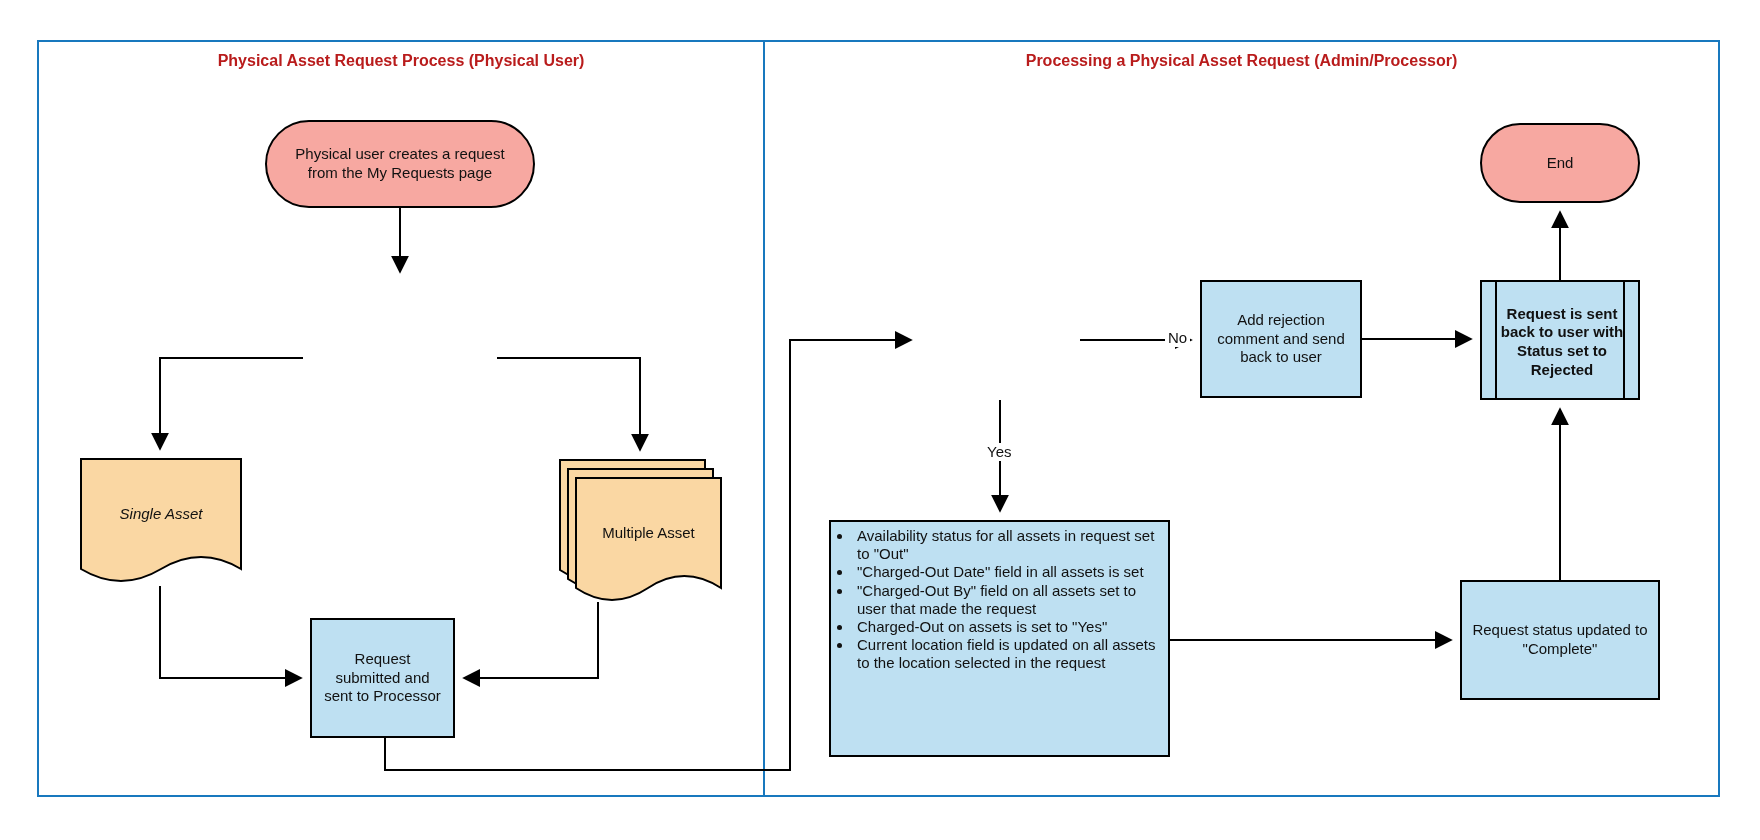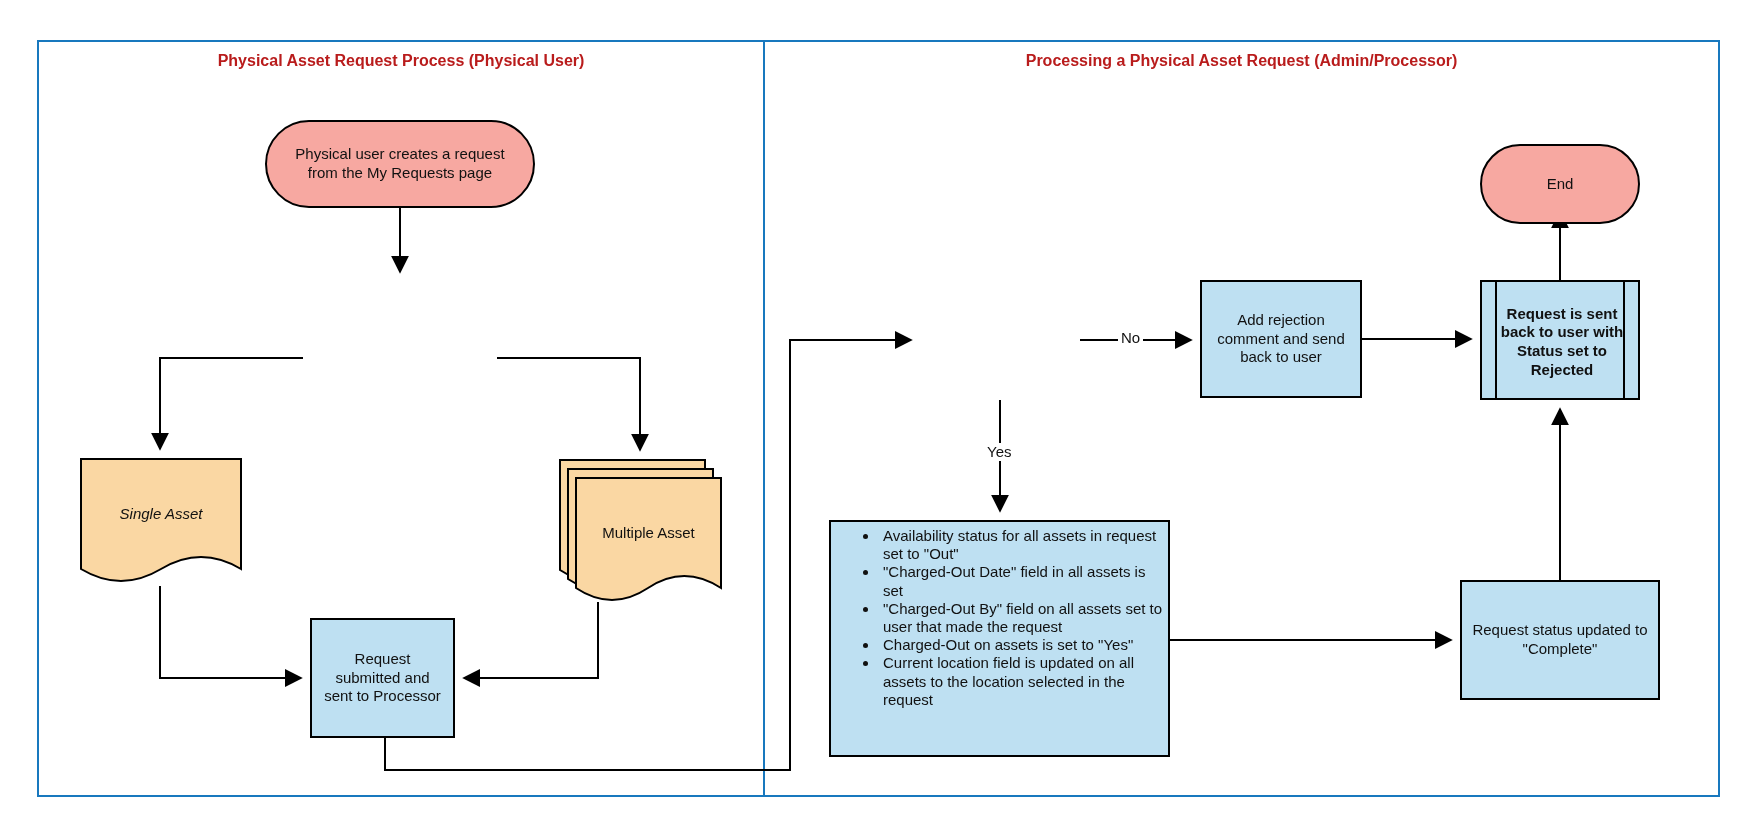--- a/index.html
+++ b/index.html
@@ -14,21 +14,21 @@
         text-align:center;font-size:15px;line-height:1.25;}
   .terminator{background:var(--terminator);border:2px solid var(--line);border-radius:46px;padding:0 18px;}
   .process{background:var(--process);border:2px solid var(--line);padding:0 10px;}
   .shape-svg{position:absolute;left:0;top:0;overflow:visible;}
   .shape-label{position:absolute;display:flex;align-items:center;justify-content:center;
                text-align:center;font-size:15px;line-height:1.25;}
   .edge-label{position:absolute;background:#fff;padding:0 3px;font-size:15px;line-height:1.2;}
   .predefined-bar{position:absolute;top:0;bottom:0;width:2px;background:var(--line);}
   #bullets-box{position:absolute;box-sizing:border-box;background:var(--process);border:2px solid var(--line);
                font-size:15px;}
-  #bullets-box ul{margin:5px 0 0 0;padding-left:48px;}
+  #bullets-box ul{margin:5px 0 0 0;padding-left:22px;}
   #bullets-box li{margin:0;padding-left:4px;line-height:18.2px;text-align:left;}
   svg.wires{position:absolute;left:0;top:0;}
 </style>
 </head>
 <body>
 
 <div id="canvas">
 
   <div class="panel" style="left:37px;top:40px;width:728px;height:757px;"></div>
   <div class="panel" style="left:763px;top:40px;width:957px;height:757px;"></div>
@@ -75,32 +75,32 @@
         <path transform="translate(8,9)" d="M1 1 H146 V111 Q109 87 73 111 Q37 135 1 111 Z"></path>
         <path transform="translate(16,18)" d="M1 1 H146 V111 Q109 87 73 111 Q37 135 1 111 Z"></path>
       </g>
     </svg>
     <div class="shape-label" style="left:16px;top:18px;width:147px;height:112px;">Multiple Asset</div>
   </div>
 
   <div class="node process" style="left:310px;top:618px;width:145px;height:120px;">Request submitted and sent to Processor</div>
 
 
-  <div class="edge-label" style="left:1118px;top:329px;">No</div>
+  <div class="edge-label" style="left:1165px;top:329px;">No</div>
   <div class="edge-label" style="left:984px;top:443px;">Yes</div>
 
   <div class="node process" style="left:1200px;top:280px;width:162px;height:118px;">Add rejection comment and send back to user</div>
 
   <div class="node process" style="left:1480px;top:280px;width:160px;height:120px;padding:0;">
     <div class="predefined-bar" style="left:13px;"></div>
     <div class="predefined-bar" style="right:13px;"></div>
     <div class="shape-label" style="left:16px;top:0;width:128px;height:120px;font-weight:bold;">Request is sent back to user with Status set to Rejected</div>
   </div>
 
-  <div class="node terminator" style="left:1480px;top:123px;width:160px;height:80px;border-radius:40px;margin-top:21px;">End</div>
+  <div class="node terminator" style="left:1480px;top:123px;width:160px;height:80px;border-radius:40px;">End</div>
 
   <div id="bullets-box" style="left:829px;top:520px;width:341px;height:237px;">
     <ul>
         <li>Availability status for all assets in request set to "Out"</li>
         <li>"Charged-Out Date" field in all assets is set</li>
         <li>"Charged-Out By" field on all assets set to user that made the request</li>
         <li>Charged-Out on assets is set to "Yes"</li>
         <li>Current location field is updated on all assets to the location selected in the request</li>
       </ul>
   </div>

